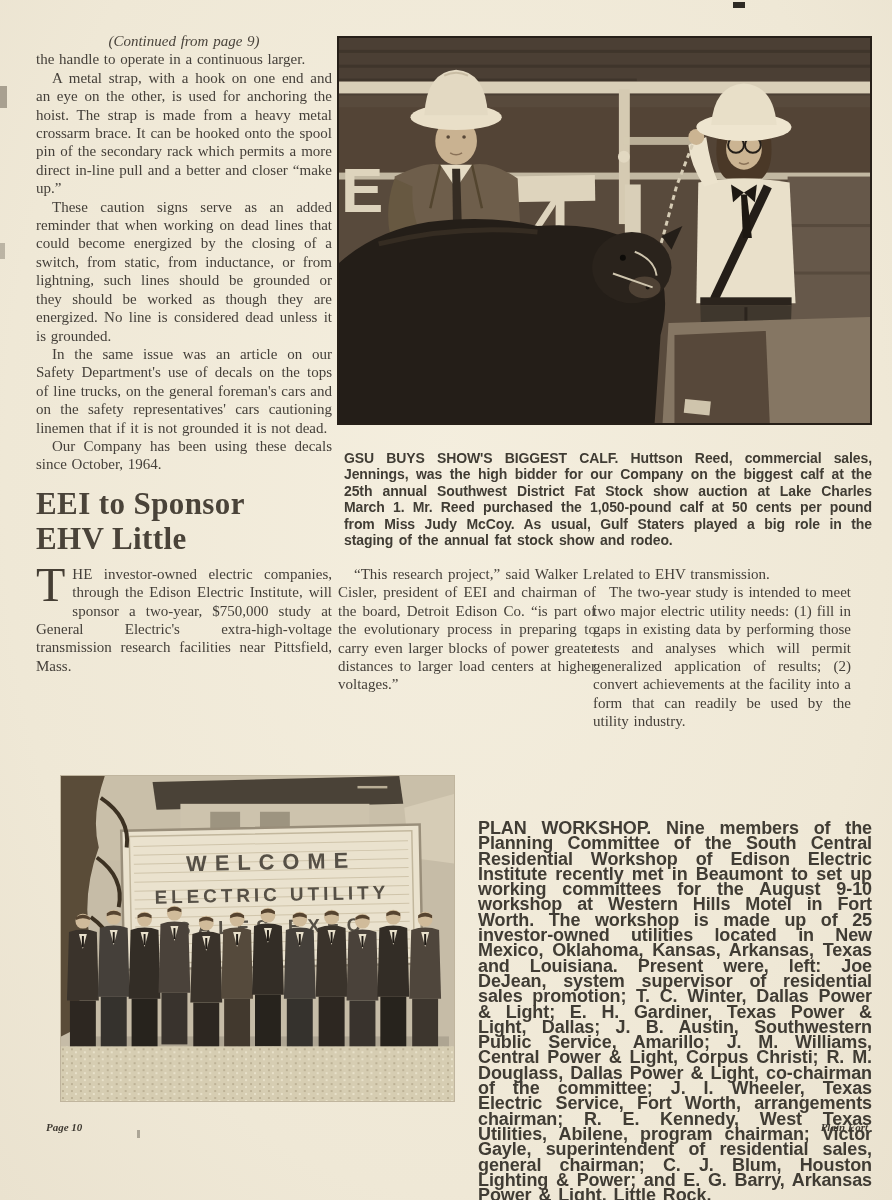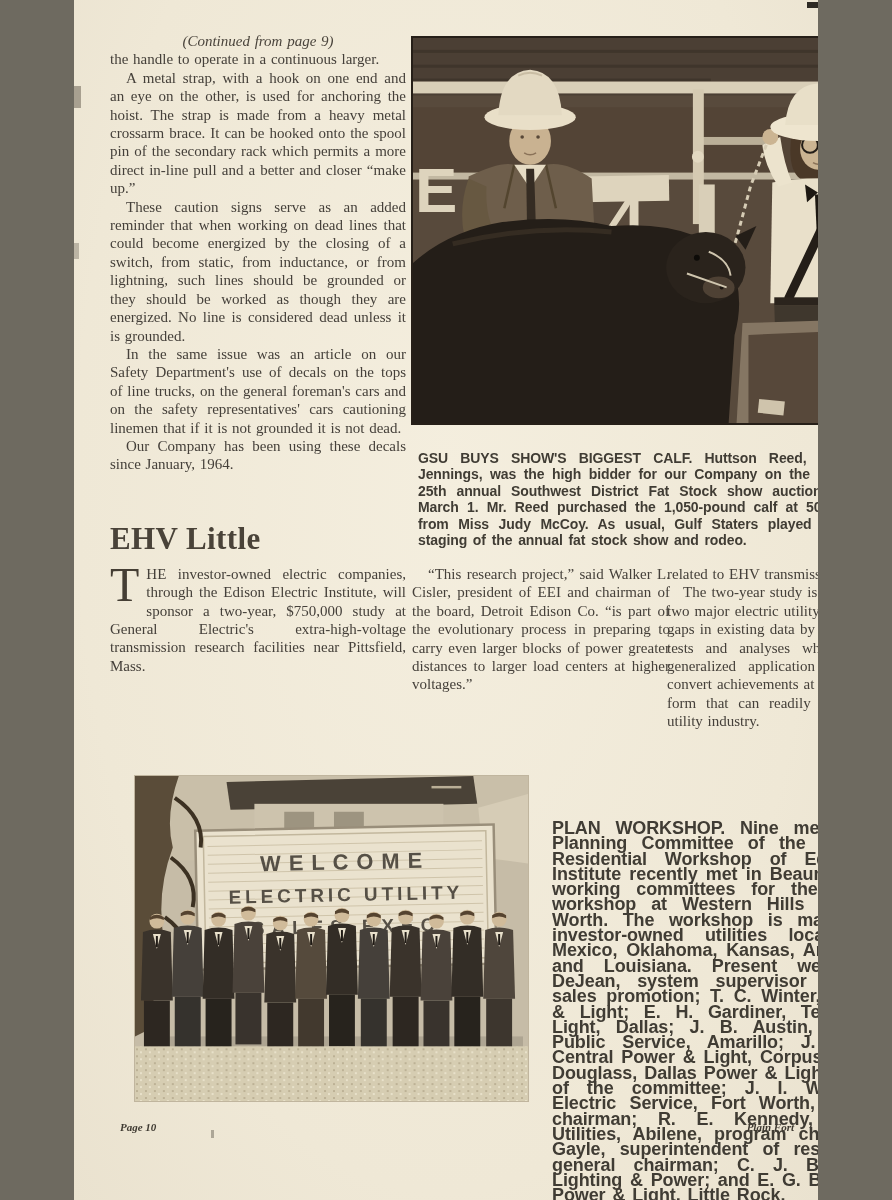--- a/index.html
+++ b/index.html
@@ -1,16 +1,16 @@
 <!DOCTYPE html>
 <html><head>
 <meta charset="utf-8">
 <style>
   html,body{margin:0;padding:0;background:#6e6a60;}
-  .page{position:relative;width:744px;height:1200px;margin:0 auto;background:#f1ebdb;
+  .page{position:relative;width:892px;height:1200px;margin:0 auto;background:#f1ebdb;
         font-family:"Liberation Serif",serif;overflow:hidden;
         background-image:radial-gradient(ellipse at 50% 40%, #f4eede 0%, #efe8d6 70%, #eae2cf 100%);}
   .col{position:absolute;text-align:justify;color:#45403a;}
   .col p{margin:0;font-size:15px;line-height:18.4px;text-indent:16px;word-spacing:1px;}
   .col p.noindent{text-indent:0;}
   .continued{text-align:center;font-style:italic;font-size:14.5px;margin:0 0 2px 0;
              color:#4a443c;text-indent:0 !important;}
   .left{left:36px;top:32px;width:296px;}
   .mid{left:338px;top:565px;width:258px;}
   .rightcol{left:593px;top:565px;width:258px;}
@@ -46,22 +46,22 @@
   <div class="artifact a2"></div>
   <div class="artifact a3"></div>
   <div class="artifact a4"></div>
 
   <div class="col left">
     <p class="continued">(Continued from page 9)</p>
     <p class="noindent">the handle to operate in a continuous larger.</p>
     <p>A metal strap, with a hook on one end and an eye on the other, is used for anchoring the hoist.  The strap is made from a heavy metal crossarm brace.  It can be hooked onto the spool pin of the secondary rack which permits a more direct in-line pull and a better and closer “make up.”</p>
     <p>These caution signs serve as an added reminder that when working on dead lines that could become energized by the closing of a switch, from static, from inductance, or from lightning, such lines should be grounded or they should be worked as though they are energized.  No line is considered dead unless it is grounded.</p>
     <p>In the same issue was an article on our Safety Department's use of decals on the tops of line trucks, on the general foreman's cars and on the safety representatives' cars cautioning linemen that if it is not grounded it is not dead.</p>
-    <p>Our Company has been using these decals since January, 1964.</p>
-    <h1 class="headline"><br><span>EHV Little</span></h1>
+    <p>Our Company has been using these decals since October, 1964.</p>
+    <h1 class="headline"><span>EEI to Sponsor</span><br><span>EHV Little</span></h1>
     <p class="noindent"><span class="dropcap">T</span><span>HE investor-owned electric companies, through the Edison Electric Institute, will sponsor a two-year, $750,000 study at General Electric's extra-high-voltage transmission research facilities near Pittsfield, Mass.</span></p>
   </div>
 
   <figure class="photo photo-top" style="margin:0;">
     <svg viewBox="0 0 535 389" preserveAspectRatio="none">
       <rect x="0" y="0" width="535" height="389" fill="#584a3c"></rect>
       <rect x="0" y="0" width="535" height="58" fill="#4b3f34"></rect>
       <rect x="0" y="12" width="535" height="3" fill="#3f352b"></rect>
       <rect x="0" y="27" width="535" height="3" fill="#3f352b"></rect>
       <rect x="0" y="41" width="300" height="2.5" fill="#3f352b"></rect>

